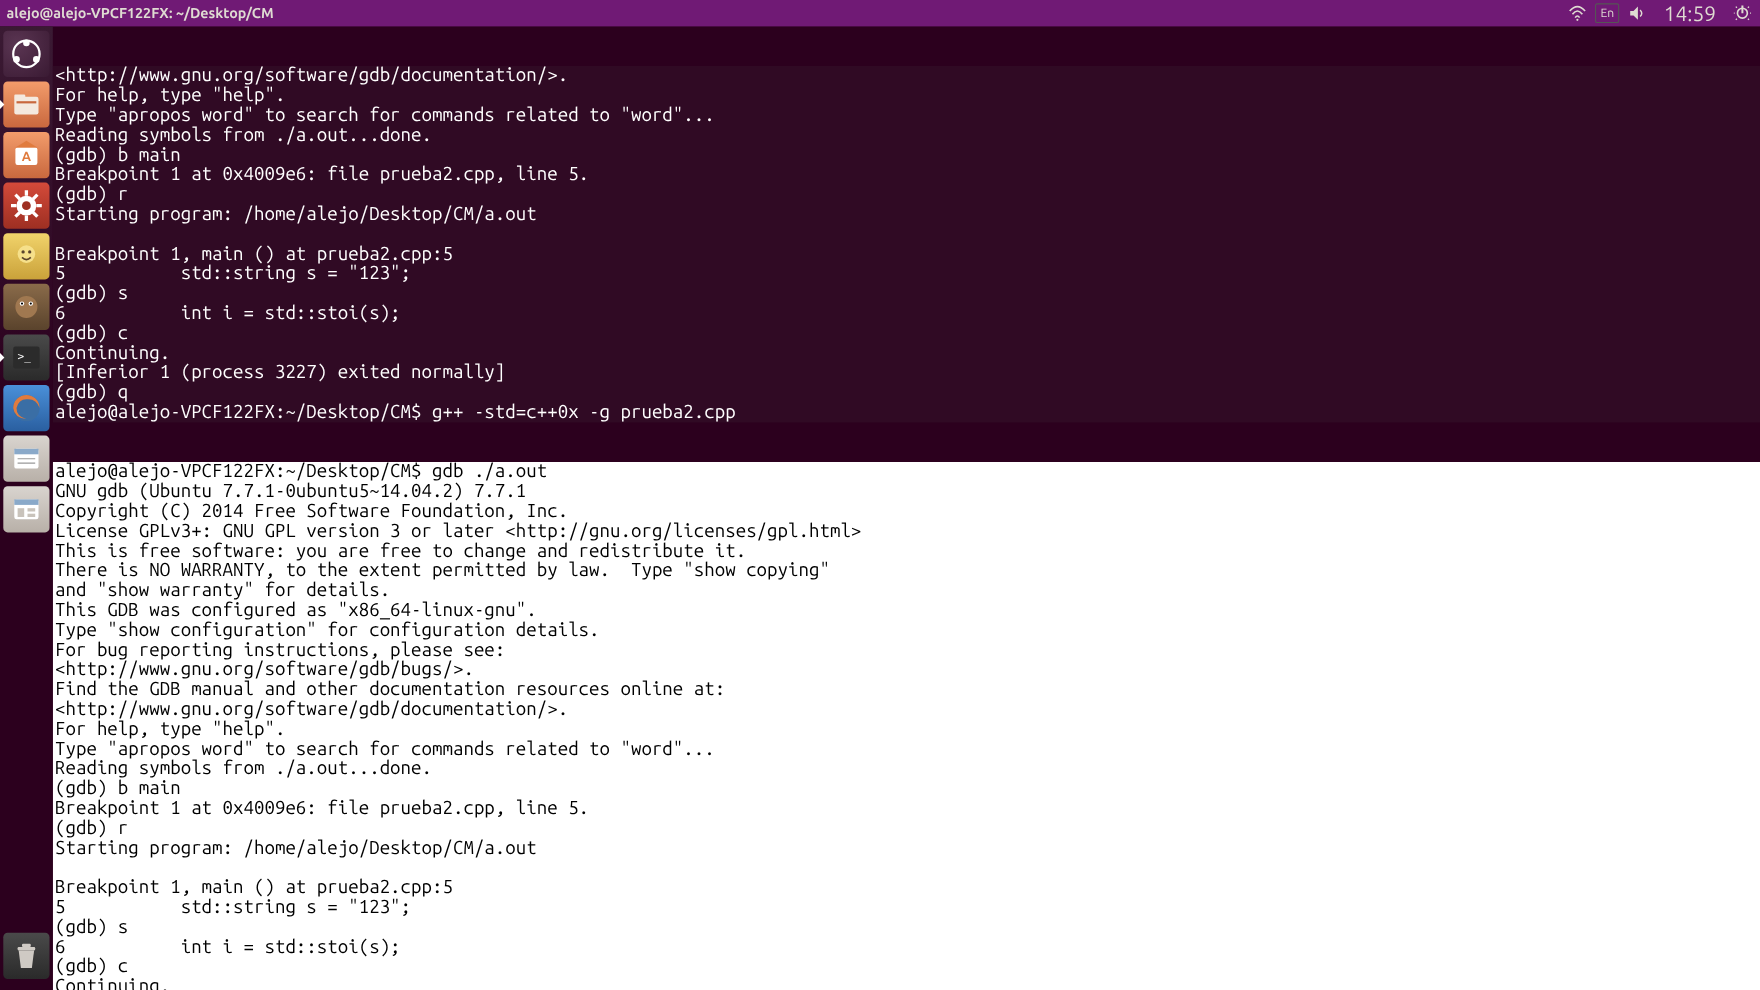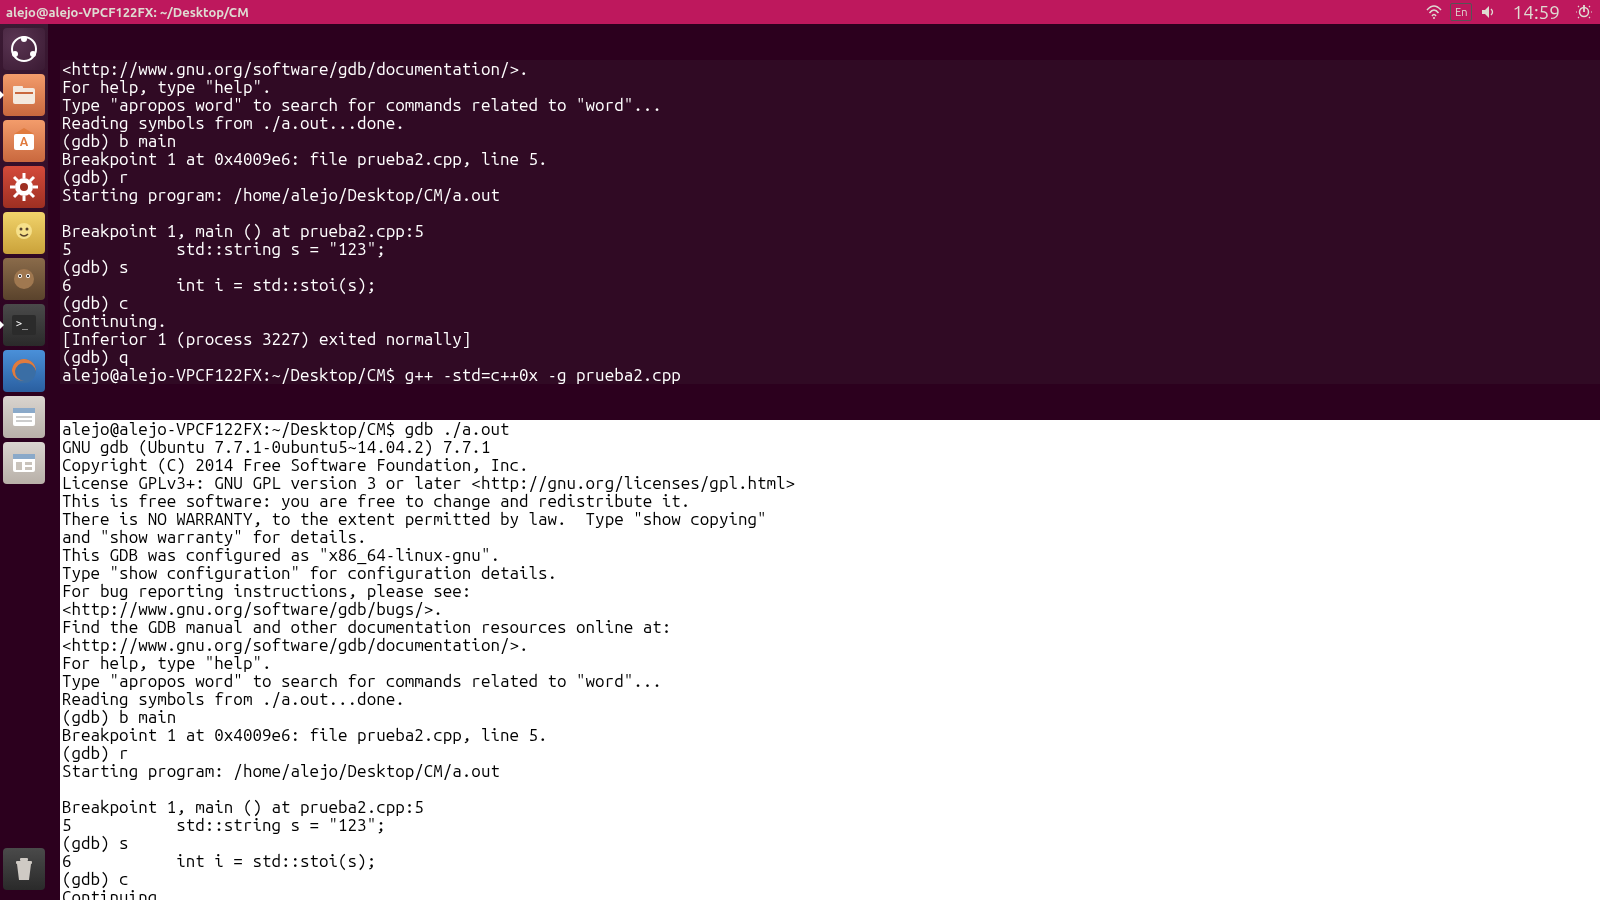--- a/index.html
+++ b/index.html
@@ -1,29 +1,29 @@
 <!DOCTYPE html>
 <html><head>
 <meta charset="utf-8">
 <style>
   html,body{margin:0;padding:0;width:1600px;height:900px;overflow:hidden;font-family:"Ubuntu","DejaVu Sans",sans-serif;background:#2c001e;}
   
-  #panel{position:absolute;left:0;top:0;right:0;height:24px;background:#be185d;color:#dfdad5;font-size:13px;display:flex;align-items:center;}
+  #panel{position:absolute;left:0;top:0;right:0;height:24px;background:#701a75;color:#dfdad5;font-size:13px;display:flex;align-items:center;}
   #panel .title{padding-left:6px;font-weight:bold;color:#dfdbd2;}
   #panel .spacer{flex:1;}
   #panel .ind{padding:0 8px;display:flex;align-items:center;color:#dfdbd2;}
   #panel svg{display:block;}
   
   #launcher{position:absolute;left:0;top:24px;width:48px;bottom:0;background:linear-gradient(to bottom,#3a1a33,#2c001e 40%,#2c001e);padding-top:4px;}
   .licon{width:42px;height:42px;margin:0 auto 4px auto;border-radius:4px;display:flex;align-items:center;justify-content:center;position:relative;}
   .licon.active::before{content:"";position:absolute;left:-4px;top:50%;transform:translateY(-50%);width:0;height:0;border-top:5px solid transparent;border-bottom:5px solid transparent;border-left:5px solid #fff;}
   .licon svg{width:34px;height:34px;}
   #launcher .bottom{position:absolute;bottom:6px;left:0;right:0;}
   
-  #term-wrap{position:absolute;left:48px;top:24px;right:0;bottom:0;margin-left:12px;}
+  #term-wrap{position:absolute;left:48px;top:24px;right:0;bottom:0;}
   #term{width:100%;height:100%;font-family:"Ubuntu Mono","DejaVu Sans Mono",monospace;font-size:17px;line-height:18px;white-space:pre;overflow:hidden;}
   .seg{padding-left:2px;}
   .dark{background:#300a24;color:#ffffff;}
   .light{background:#ffffff;color:#000000;}
   
   .bg-dash{background:radial-gradient(circle at 30% 30%,#5a3552,#3a1a33);}
   .bg-orange{background:linear-gradient(#f39c6b,#c9683e);}
   .bg-red{background:linear-gradient(#d44a3a,#9e2f22);}
   .bg-yellow{background:linear-gradient(#f1d36b,#caa23a);}
   .bg-brown{background:linear-gradient(#8a6b4a,#5a432c);}

